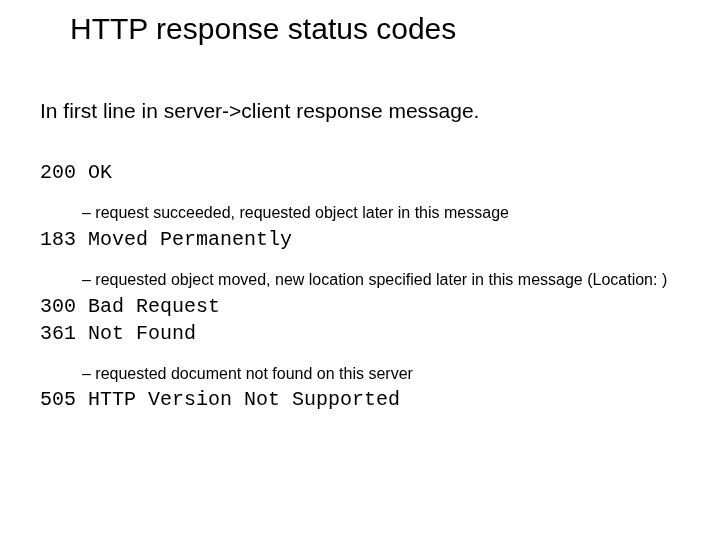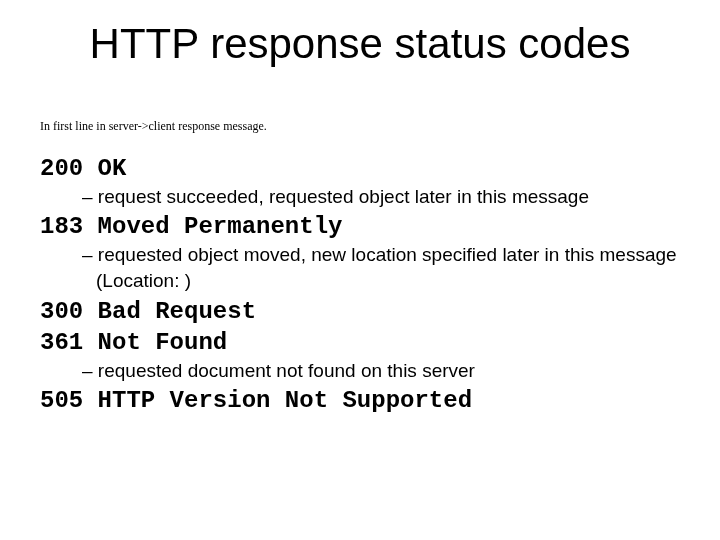--- a/index.html
+++ b/index.html
@@ -5,48 +5,46 @@
     * { margin: 0; padding: 0; box-sizing: border-box; }
     body {
       width: 720px;
       height: 540px;
       background: #ffffff;
       font-family: Arial, Helvetica, sans-serif;
       color: #000;
       padding: 12px 40px 20px 40px;
     }
     .title {
-      font-size: 42px;
+      font-size: 30px;
       font-weight: 400;
-      text-align: center;
       margin-bottom: 50px;
-      margin-top: 8px;
+      margin-top: 0;
       padding-left: 30px;
       padding-right: 30px;
     }
     .intro {
-      font-size: 12px;
+      font-size: 21px;
       line-height: 1.4;
-      margin-bottom: 20px;
-      font-family: Liberation Serif, serif;
+      margin-bottom: 36px;
     }
     .codes { }
     .code-line {
       font-family: "Courier New", Courier, monospace;
-      font-weight: bold;
-      font-size: 24px;
+      font-weight: normal;
+      font-size: 20px;
       margin-top: 4px;
     }
     .desc {
-      font-size: 19px;
+      font-size: 16px;
       margin-left: 42px;
       text-indent: -14px;
       padding-left: 14px;
       line-height: 1.35;
-      margin-top: 2px;
+      margin-top: 18px;
       margin-bottom: 2px;
     }
     .desc::before {
       content: "– ";
     }
   </style>
 </head>
 <body>
 
 <h1 class="title">HTTP response status codes</h1>

